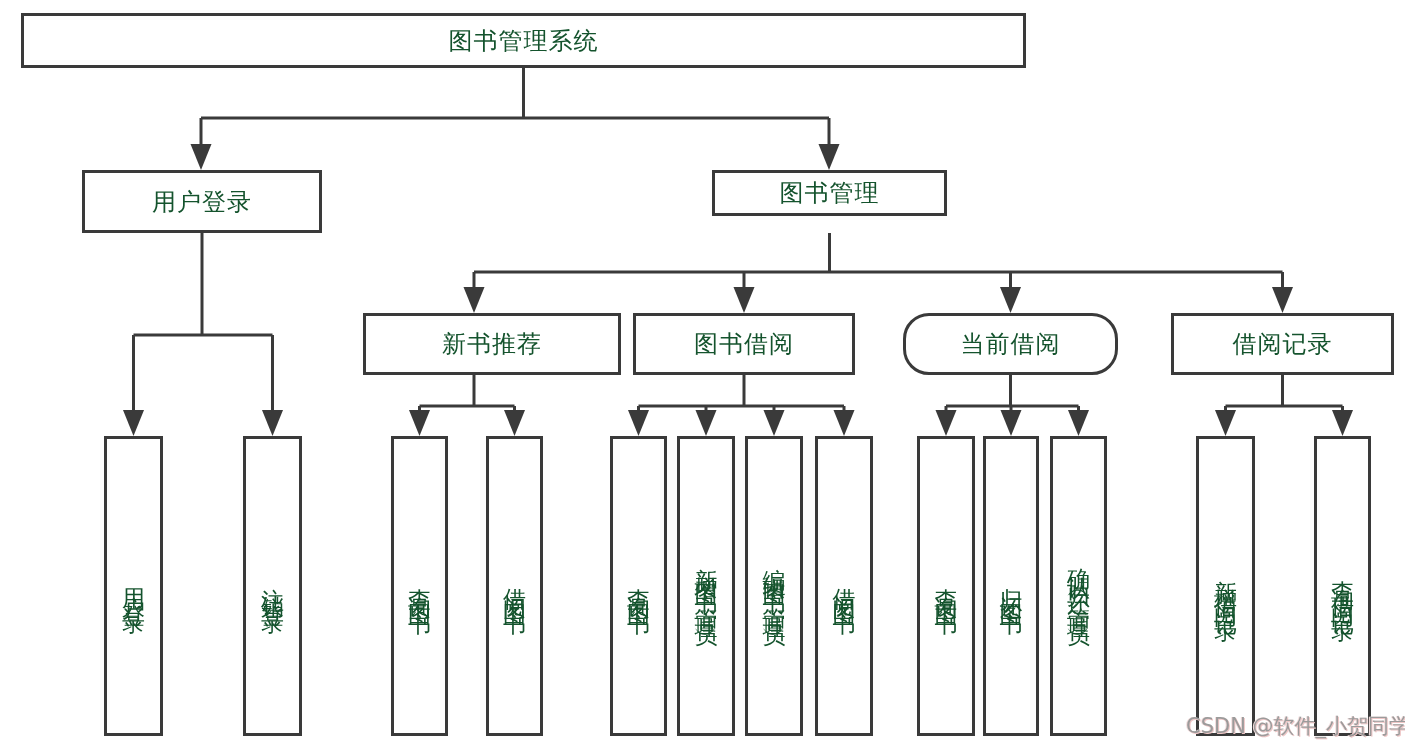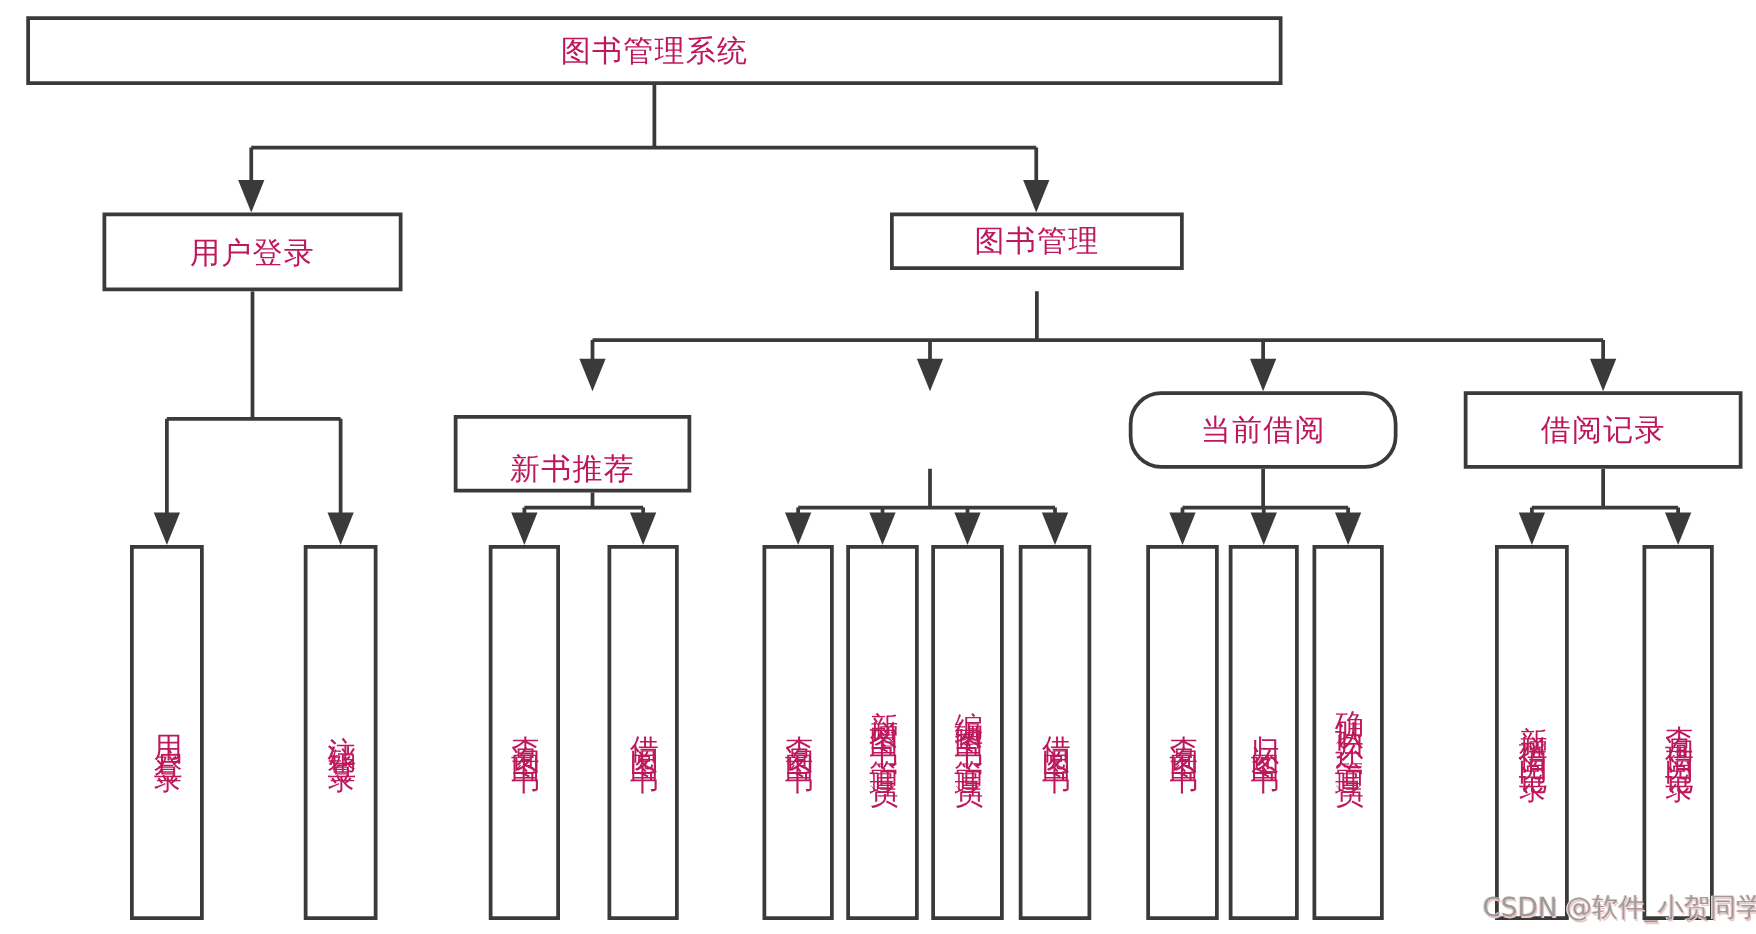--- a/index.html
+++ b/index.html
@@ -10,21 +10,21 @@
     font-family:"DejaVu Sans","Liberation Sans",sans-serif;
     overflow:hidden;
   }
   #wires{position:absolute;left:0;top:0;width:1405px;height:747px;z-index:1;}
   .node{
     position:absolute;
     box-sizing:border-box;
     border:3px solid #3a3a3a;
     background:#ffffff;
     display:flex;align-items:center;justify-content:center;
-    color:#be185d;
+    color:#14532d;
     z-index:2;
   }
   .hbox{font-size:24px;letter-spacing:1px;white-space:nowrap;}
   .vbox{font-size:23px;}
   .vbox .vtext{
     writing-mode:vertical-rl;
     text-orientation:mixed;
     letter-spacing:8px;
     line-height:1;
     white-space:nowrap;
@@ -102,22 +102,25 @@
     <span>图书管理系统</span>
   </div>
 
   <div class="node hbox" style="left:82px;top:170px;width:240px;height:63px;">
     <span>用户登录</span>
   </div>
   <div class="node hbox" style="left:712px;top:170px;width:235px;height:46px;">
     <span>图书管理</span>
   </div>
 
-  <div class="node hbox" style="left:363px;top:332px;width:190px;height:62px;align-items:flex-end;">
+  <div class="node hbox" style="left:363px;top:313px;width:258px;height:62px;">
     <span>新书推荐</span>
+  </div>
+  <div class="node hbox" style="left:633px;top:313px;width:222px;height:62px;">
+    <span>图书借阅</span>
   </div>
   <div class="node hbox" style="left:903px;top:313px;width:215px;height:62px;border-radius:26px;">
     <span>当前借阅</span>
   </div>
   <div class="node hbox" style="left:1171px;top:313px;width:223px;height:62px;">
     <span>借阅记录</span>
   </div>
 
   <div class="node vbox" style="left:104px;top:436px;width:59px;height:300px;">
     <span class="vtext">用户登录</span>

